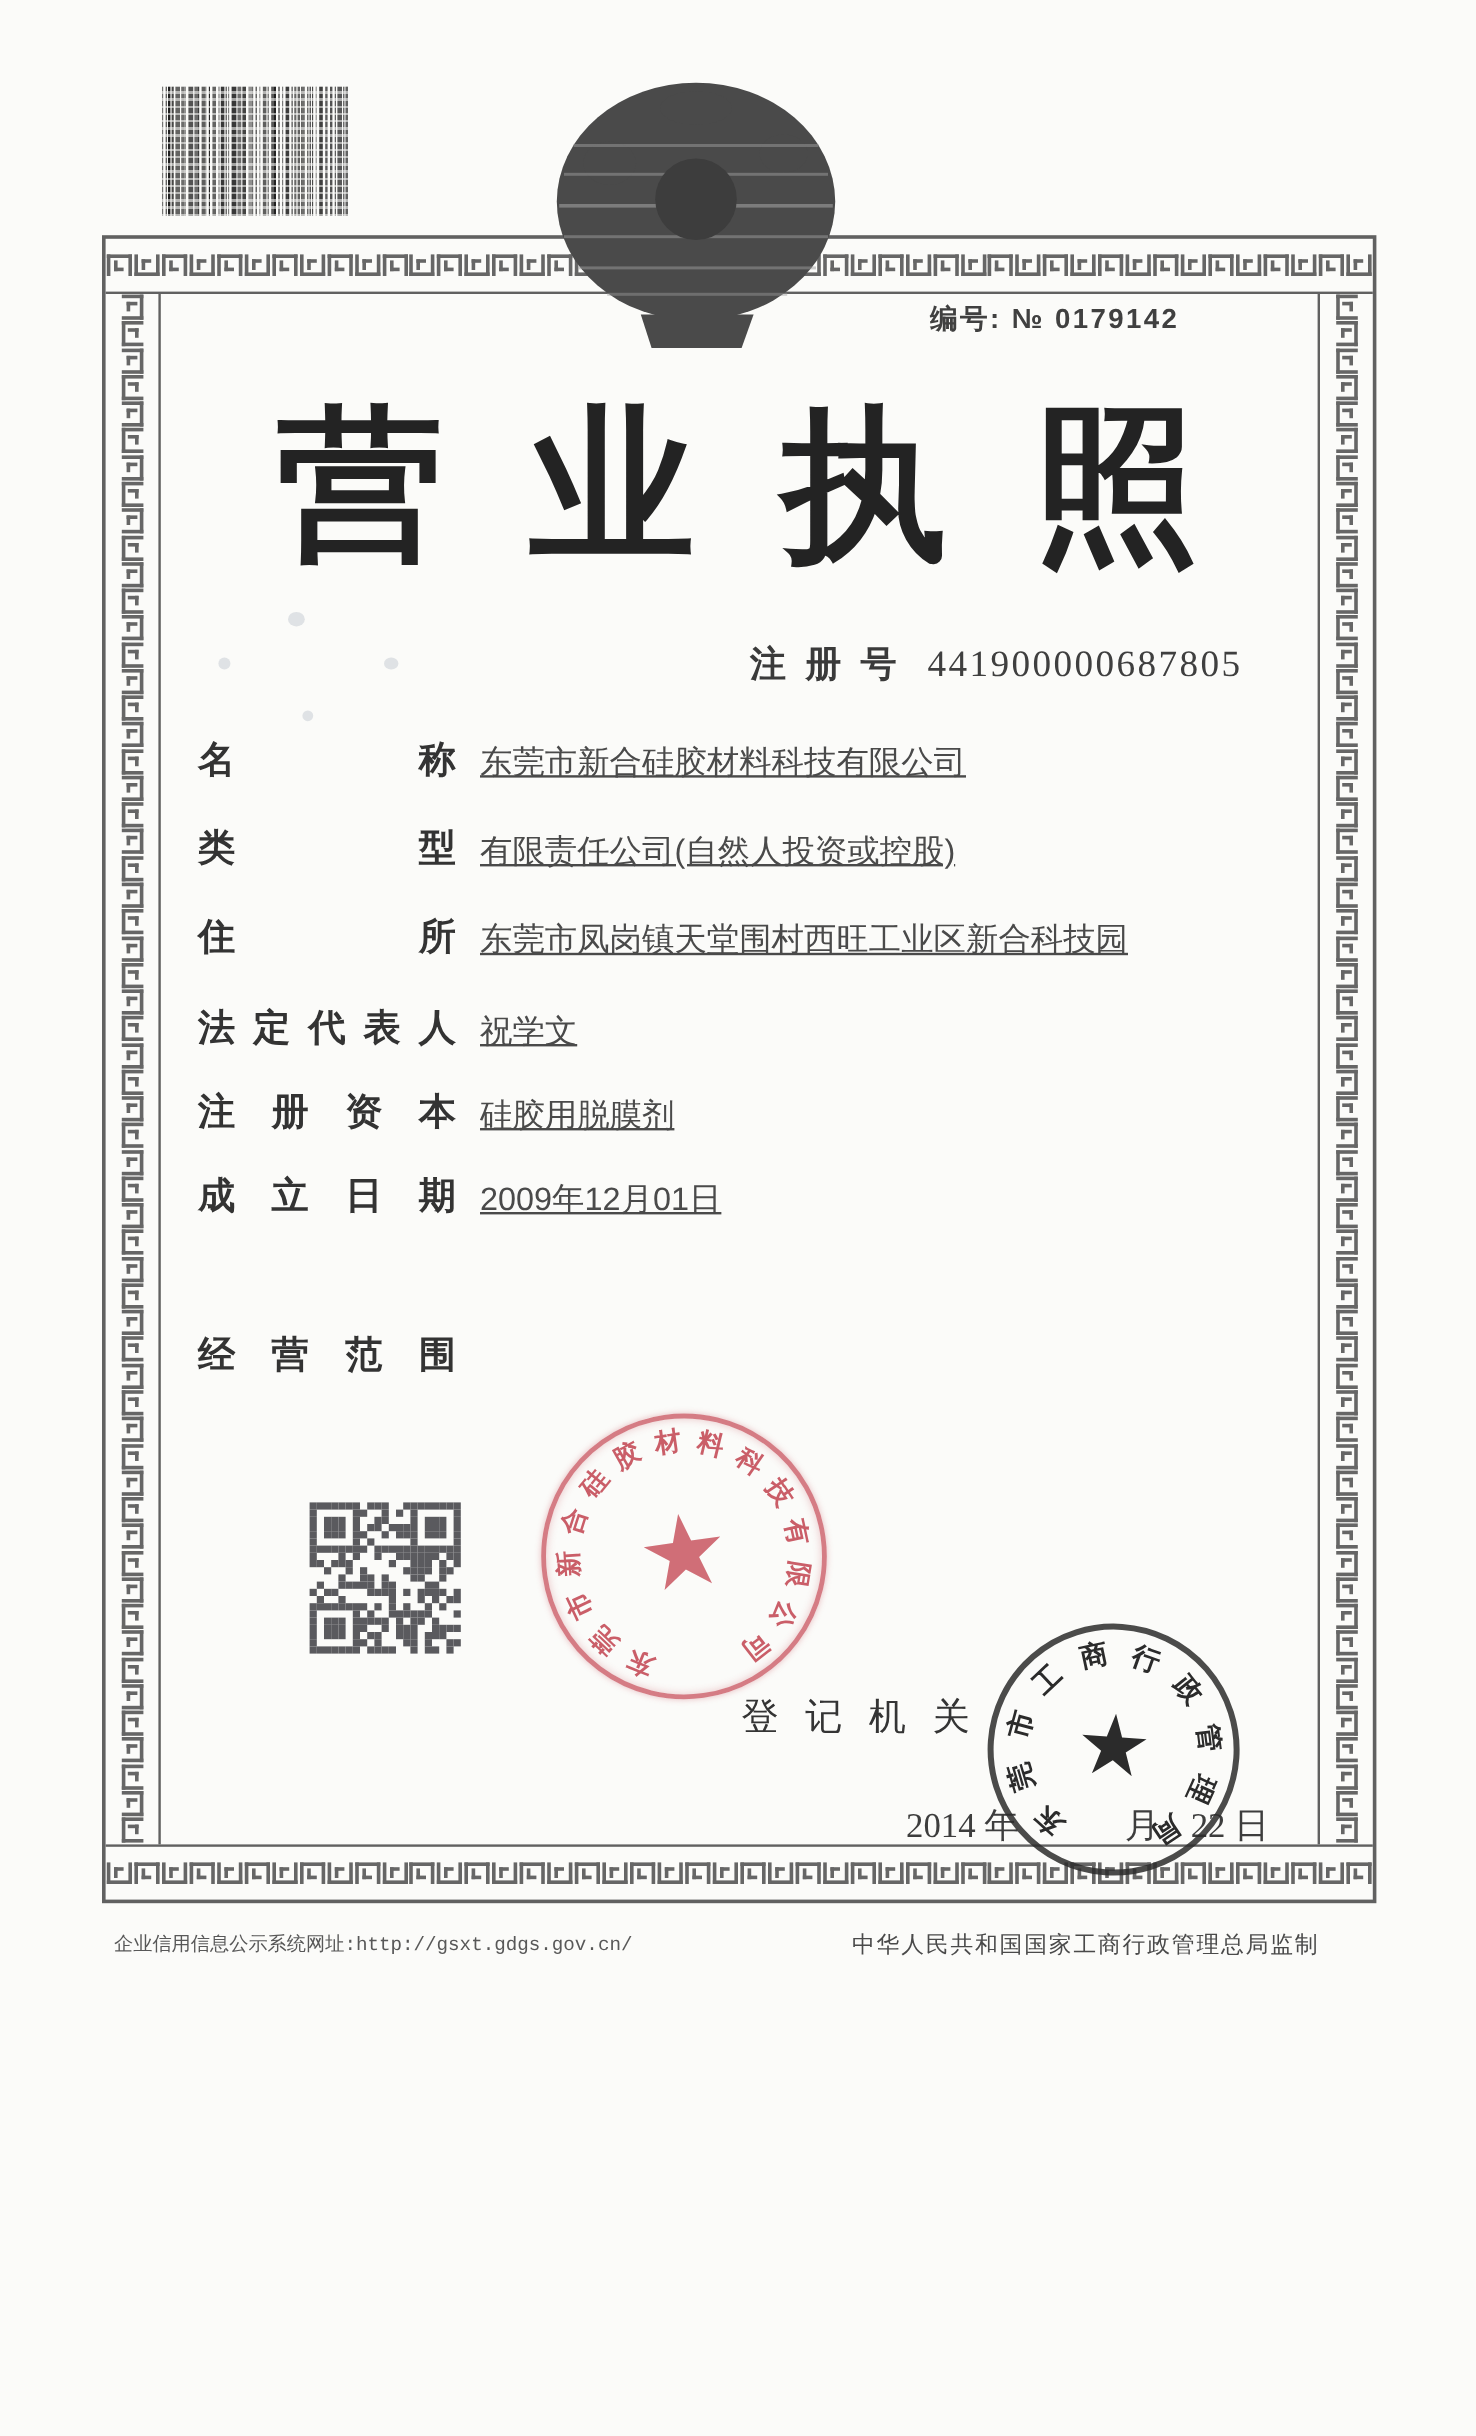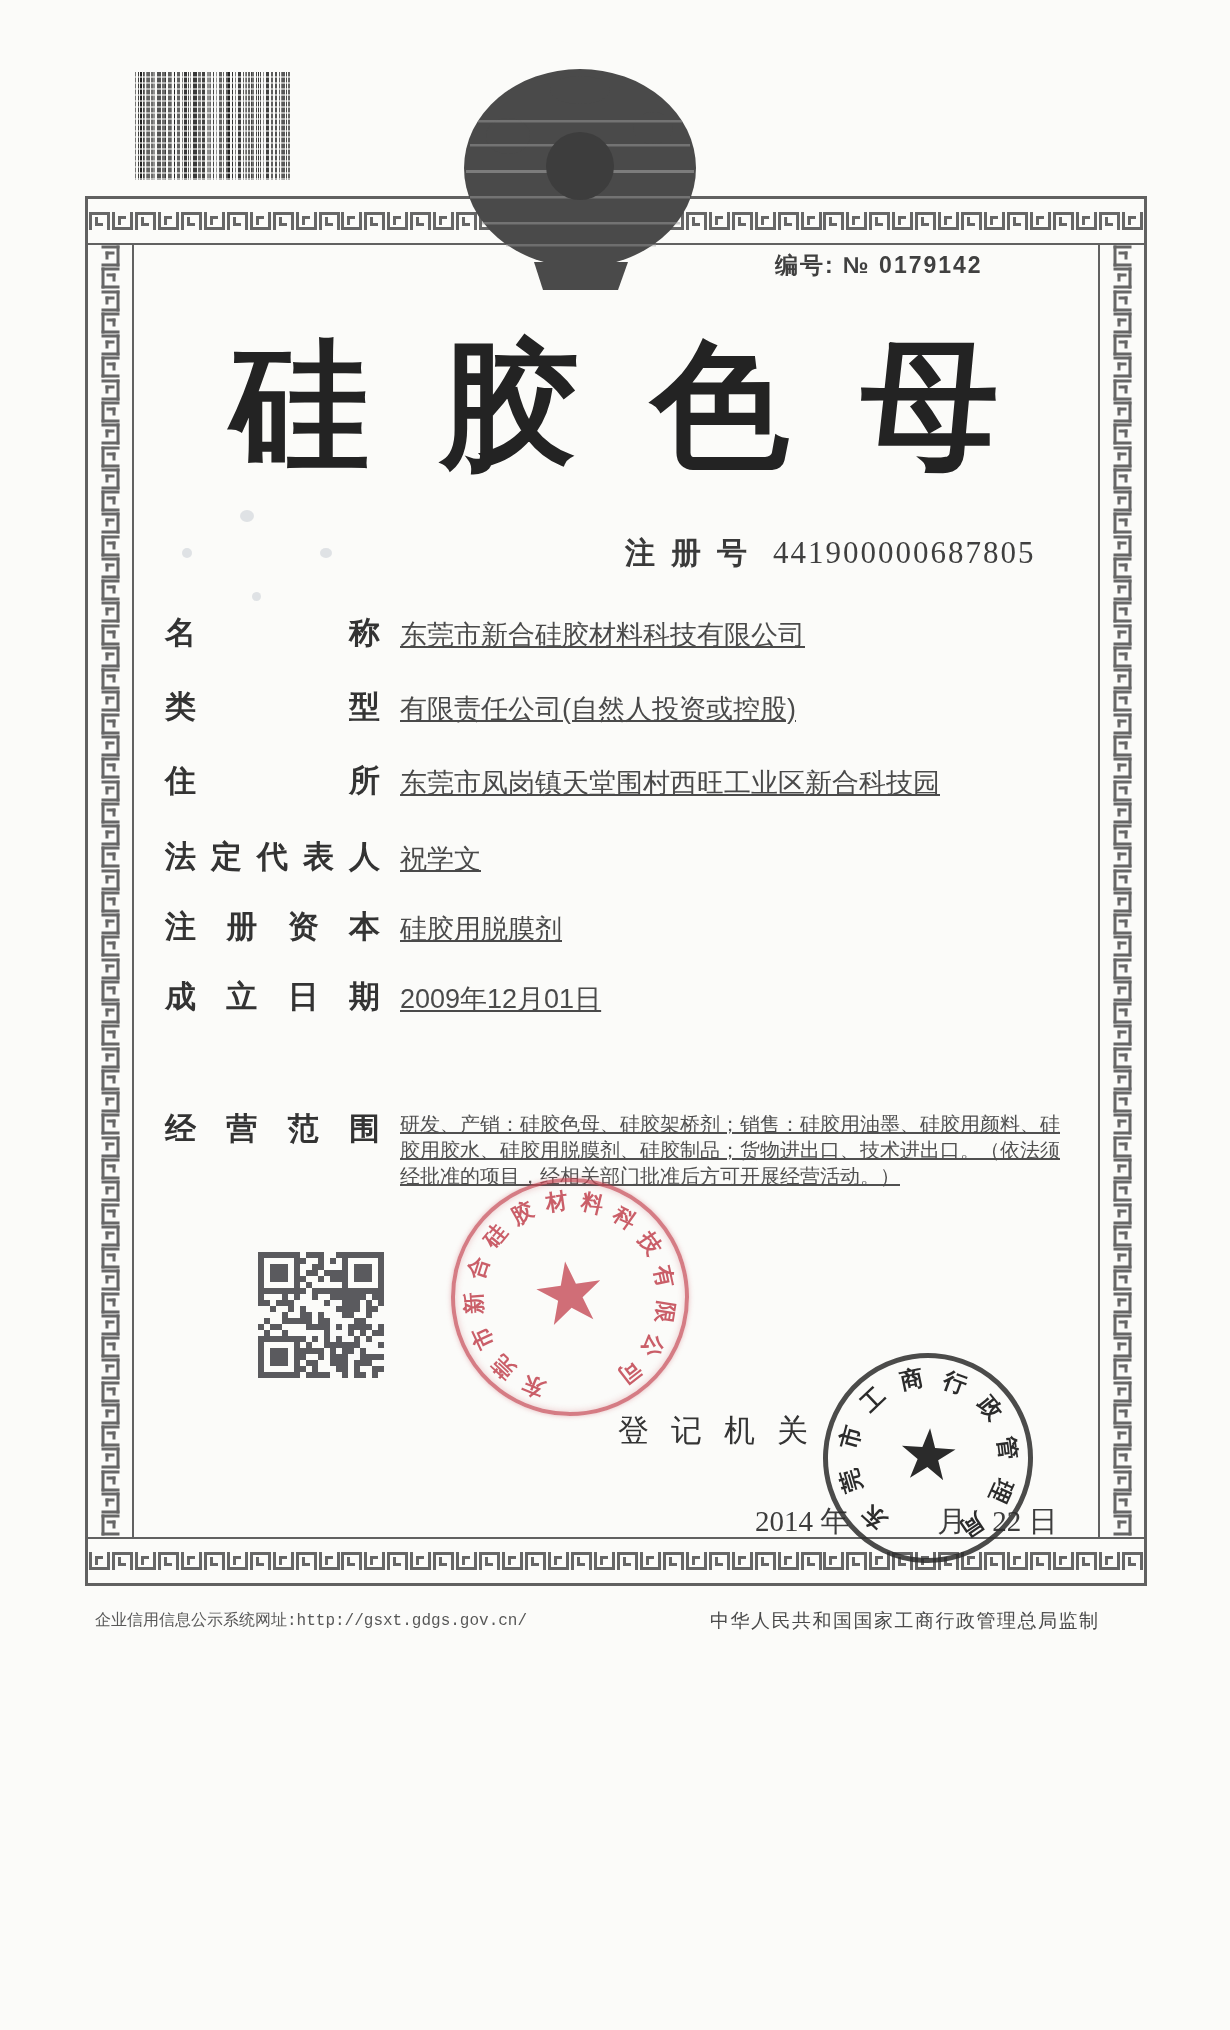--- a/index.html
+++ b/index.html
@@ -360,21 +360,21 @@
   <div class="smudge" style="left:240px;top:510px;width:14px;height:12px;"></div>
   <div class="smudge" style="left:182px;top:548px;width:10px;height:10px;"></div>
   <div class="smudge" style="left:320px;top:548px;width:12px;height:10px;"></div>
   <div class="smudge" style="left:252px;top:592px;width:9px;height:9px;"></div>
 
   <div class="serial">
     <span>编号:</span>
     <span>№ 0179142</span>
   </div>
 
-  <div class="title">硅胶色母</div>
+  <div class="title">营业执照</div>
 
   <div class="regline">
     <span class="reglabel">注册号</span>
     <span class="regno">441900000687805</span>
   </div>
 
   <div class="row" style="top:612px">
     <div class="flabel">名称</div>
     <div class="fvalue">东莞市新合硅胶材料科技有限公司</div>
   </div>
@@ -393,21 +393,20 @@
   <div class="row" style="top:906px">
     <div class="flabel">注册资本</div>
     <div class="fvalue">硅胶用脱膜剂</div>
   </div>
   <div class="row" style="top:976px">
     <div class="flabel">成立日期</div>
     <div class="fvalue">2009年12月01日</div>
   </div>
   <div class="row" style="top:1108px">
     <div class="flabel">经营范围</div>
-    <div class="fvalue scope">研发、产销：硅胶色母、硅胶架桥剂；销售：硅胶用油墨、硅胶用颜料、硅胶用胶水、硅胶用脱膜剂、硅胶制品；货物进出口、技术进出口。（依法须经批准的项目，经相关部门批准后方可开展经营活动。）</div>
   </div>
 
   <div class="qr">
       <b class="on"></b>
       <b class="on"></b>
       <b class="on"></b>
       <b class="on"></b>
       <b class="on"></b>
       <b class="on"></b>
       <b class="on"></b>

